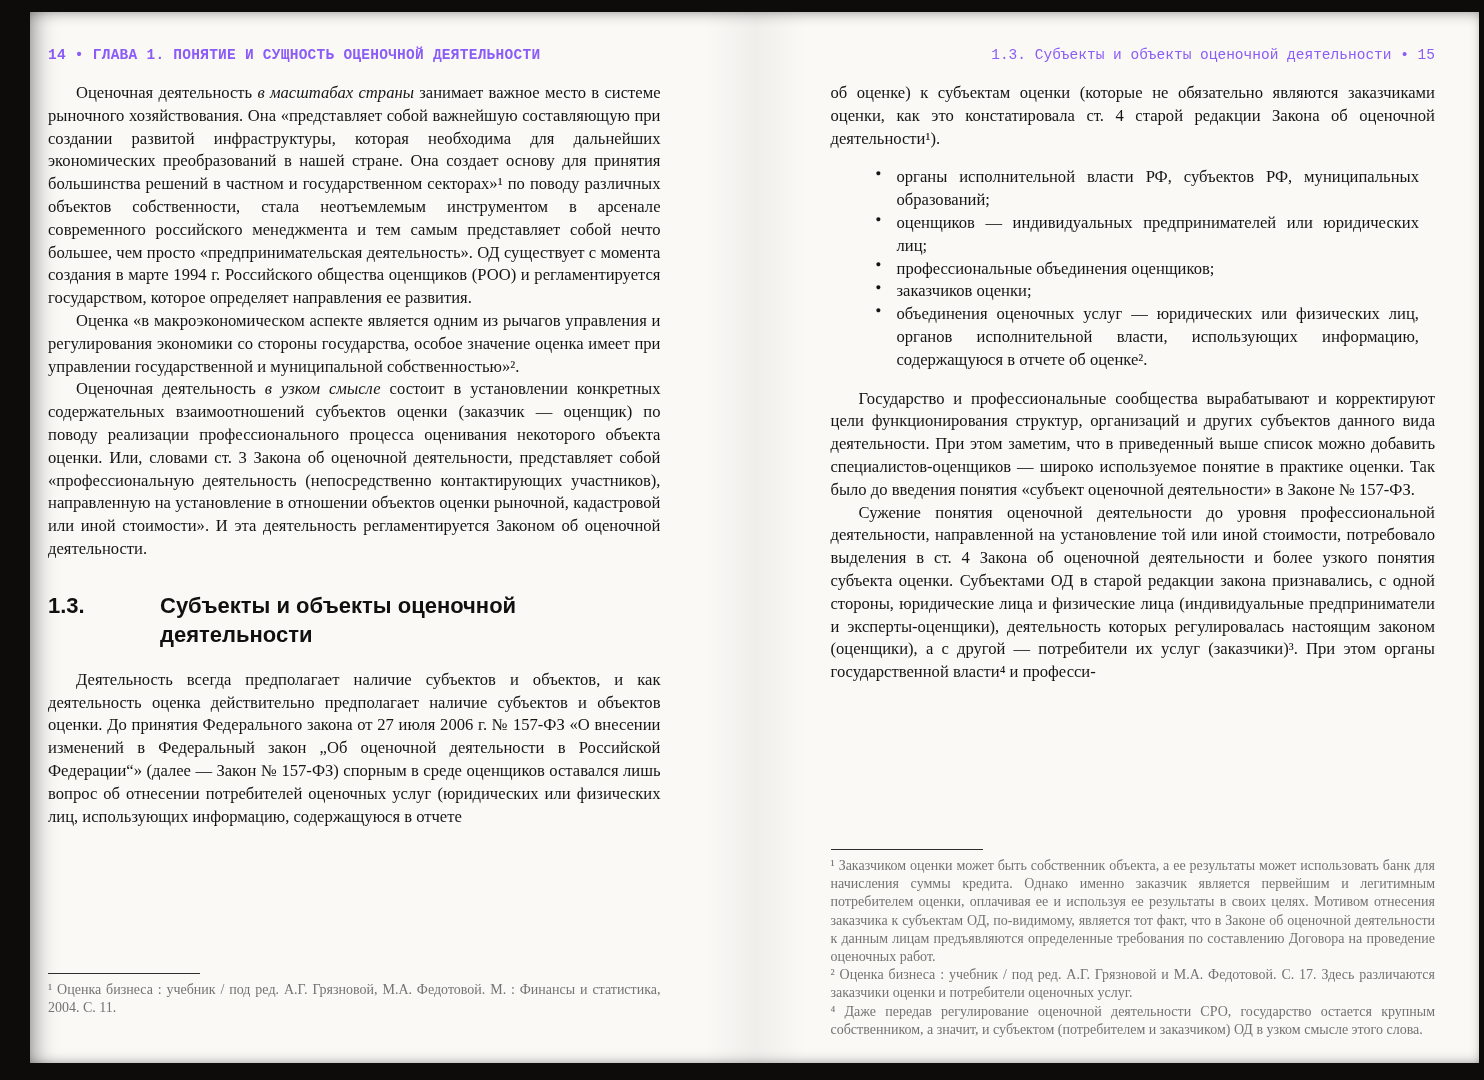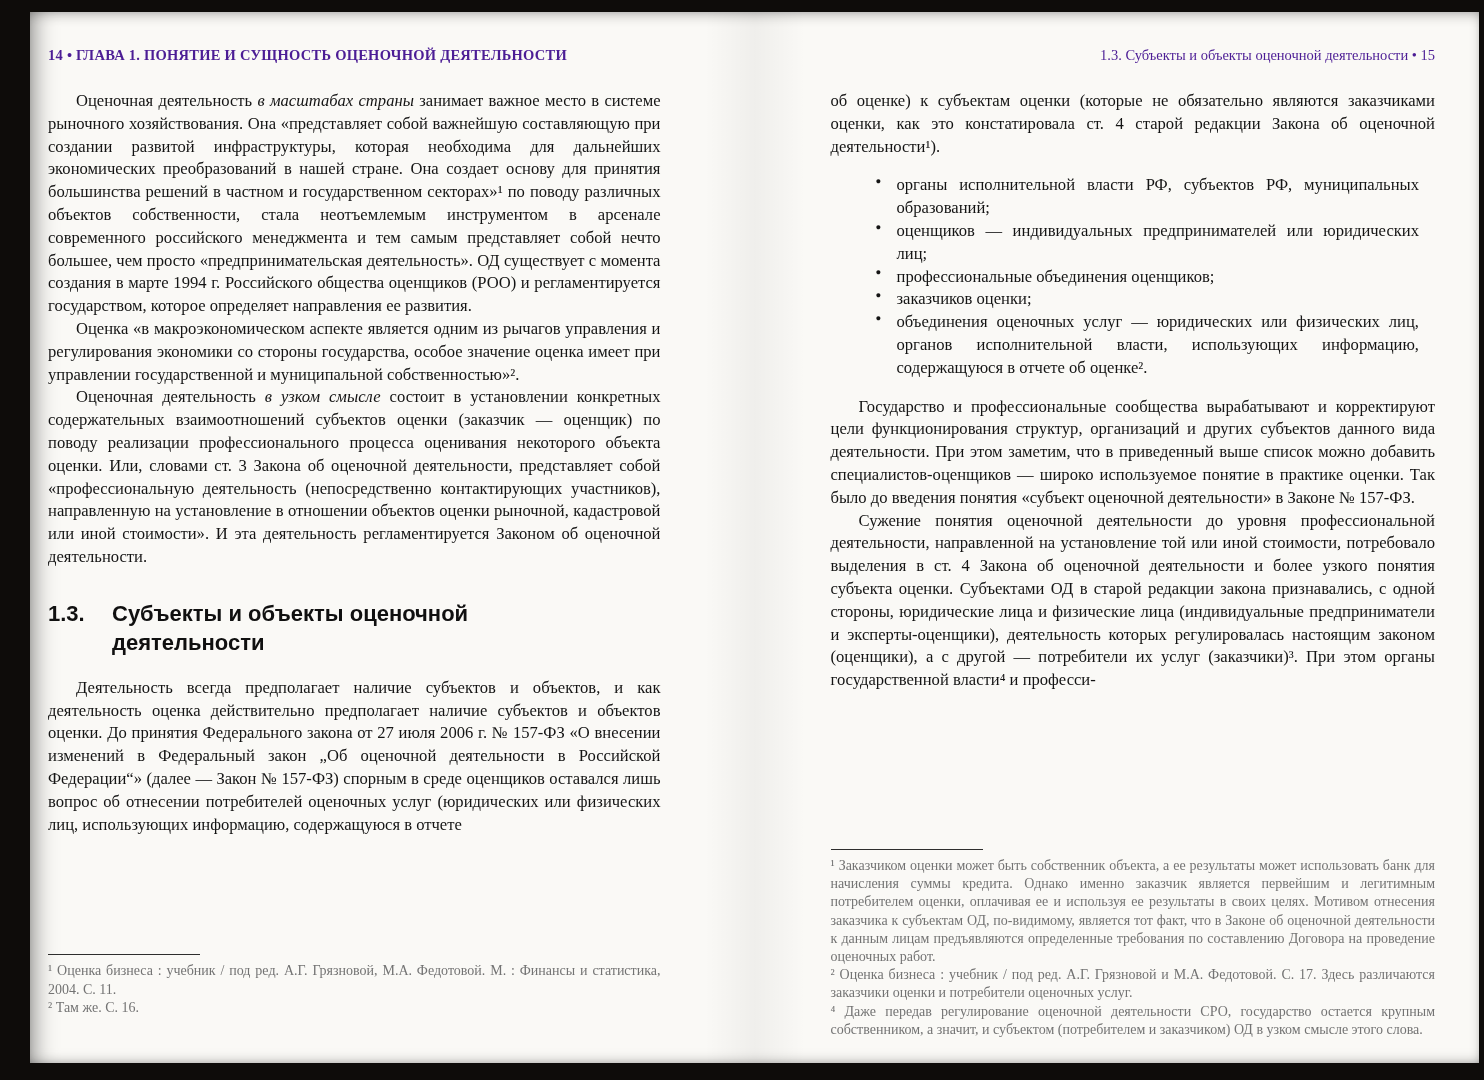--- a/index.html
+++ b/index.html
@@ -33,24 +33,24 @@
   .page {
     width: 50%; height: 100%;
     box-sizing: border-box;
     display: flex; flex-direction: column;
     overflow: hidden;
   }
   .page-left  { padding: 34px 94px 46px 18px; }
   .page-right { padding: 34px 44px 24px 76px; }
 
   .running-head {
-    font-family: Liberation Serif, serif;
+    font-family: Liberation Mono, monospace;
     font-size: 14.5px; line-height: 18px;
-    color: #4c1d95;
-    margin-bottom: 26px;
+    color: #8b5cf6;
+    margin-bottom: 18px;
     white-space: nowrap;
   }
   .rh-left  { font-weight: 700; letter-spacing: .25px; }
   .rh-right { font-weight: 400; text-align: right; }
 
   .body-text {
     font-family: "Liberation Serif", serif;
     font-size: 16.6px; line-height: 22.8px;
     color: #141414;
     text-align: justify;
@@ -61,20 +61,21 @@
 
   .section-heading {
     display: flex;
     margin: 30px 0 20px;
     font-family: "Liberation Sans", sans-serif;
     font-weight: 700;
     font-size: 22px; line-height: 29px;
     color: #101010;
     text-align: left;
     text-indent: 0;
+    gap: 48px;
   }
   .sec-num { flex: 0 0 64px; }
   .sec-title { max-width: 404px; }
 
   .bullet-list {
     margin: 16px; padding: 0 0 0 50px;
     list-style: none;
   }
   .bullet-list li { position: relative; margin: 0; }
   .bullet-list li::before {
@@ -118,21 +119,20 @@
           <span class="sec-num">1.3.</span>
           <span class="sec-title">Субъекты и объекты оценочной деятельности</span>
         </h2>
 
         <p class="para indent">Деятельность всегда предполагает наличие субъектов и объектов, и как деятельность оценка действительно предполагает наличие субъектов и объектов оценки. До принятия Федерального закона от 27 июля 2006 г. № 157-ФЗ «О внесении изменений в Федеральный закон „Об оценочной деятельности в Российской Федерации“» (далее — Закон № 157-ФЗ) спорным в среде оценщиков оставался лишь вопрос об отнесении потребителей оценочных услуг (юридических или физических лиц, использующих информацию, содержащуюся в отчете</p>
       </div>
 
       <div class="footnotes">
         <div class="fn-rule"></div>
         <p class="fn">¹ Оценка бизнеса : учебник / под ред. А.Г. Грязновой, М.А. Федотовой. М. : Финансы и статистика, 2004. С. 11.</p>
-        <p class="fn">² Там же. С. 16.</p>
       </div>
     </div>
 
     <div class="page page-right">
       <div class="running-head rh-right">1.3.  Субъекты и объекты оценочной деятельности • 15</div>
 
       <div class="body-text">
         <p class="para">об оценке) к субъектам оценки (которые не обязательно являются заказчиками оценки, как это констатировала ст. 4 старой редакции Закона об оценочной деятельности¹).</p>
 
 

